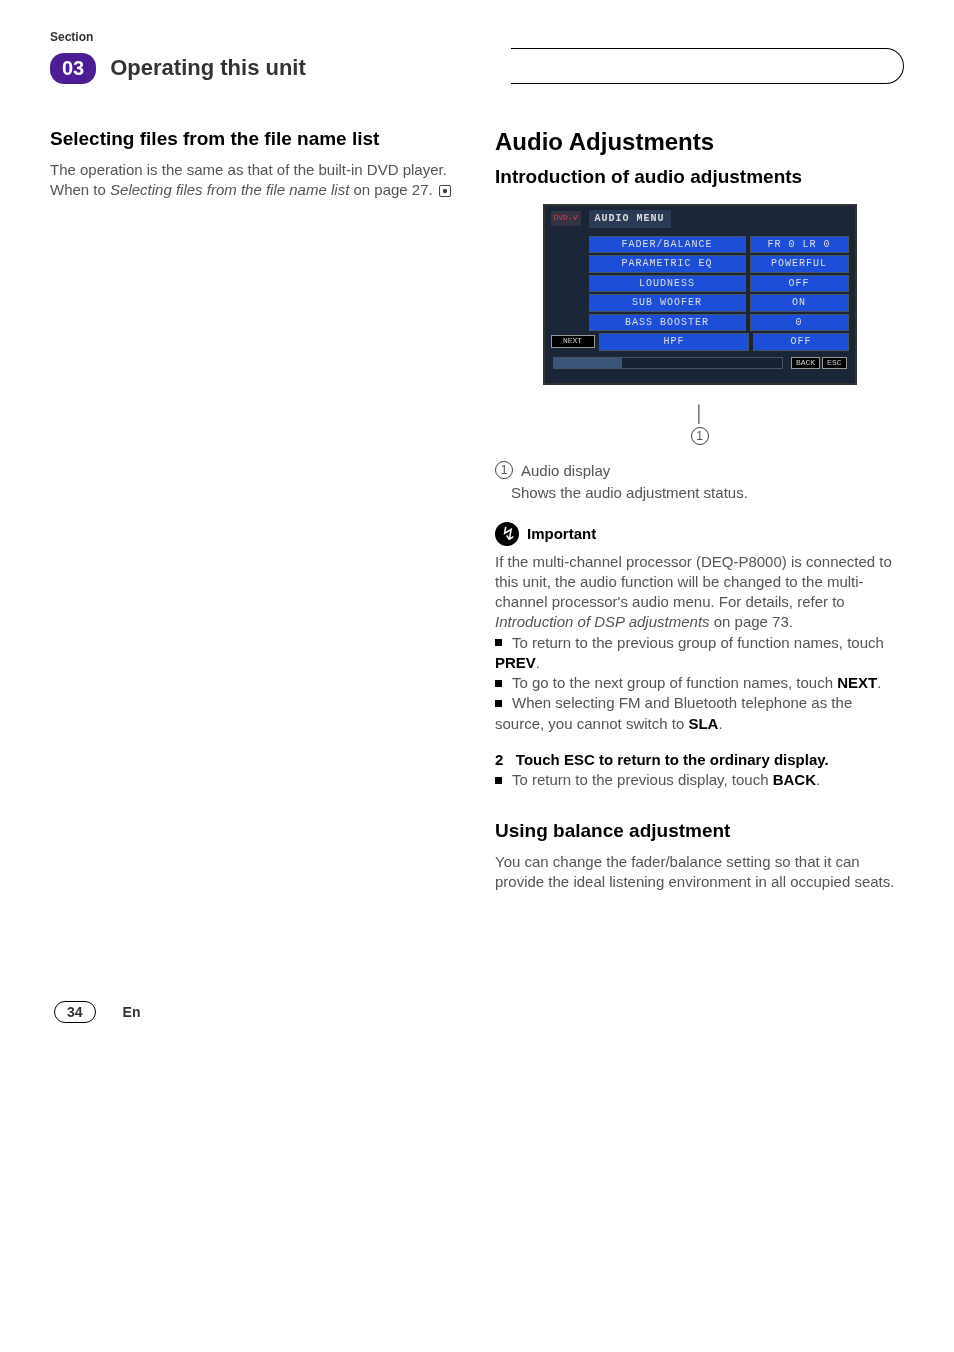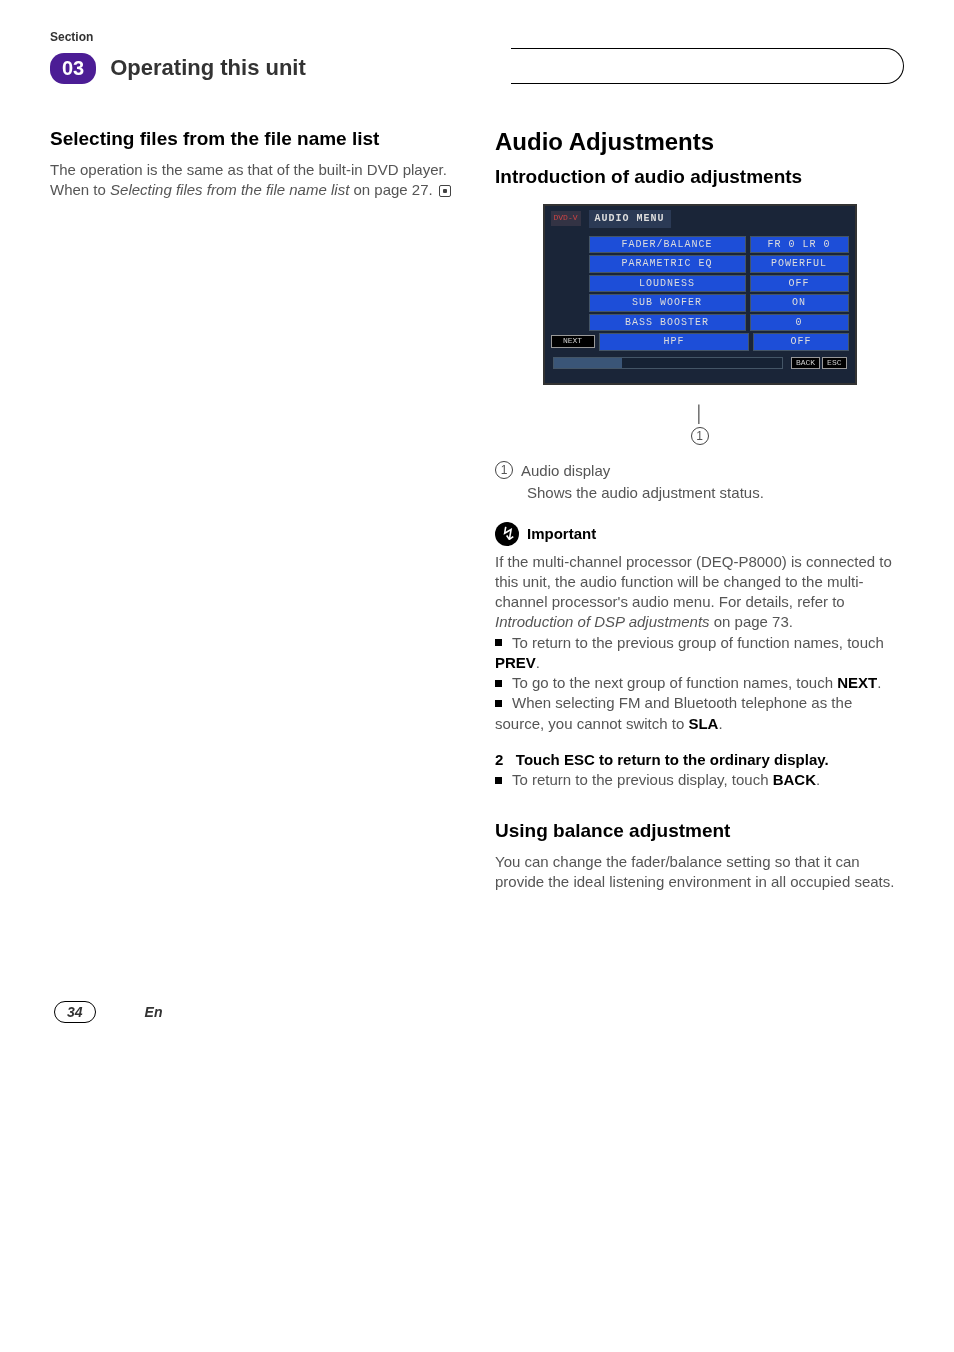--- a/index.html
+++ b/index.html
@@ -218,22 +218,21 @@
     color: #000;
     margin-top: 16px;
   }
   .bold { font-weight: bold; color: #000; }
   .page-num {
     position: absolute;
     bottom: 30px;
     left: 54px;
     display: flex;
     align-items: center;
-    gap: 26px;
-    font-style: italic;
+    gap: 4px;
   }
   .page-oval {
     border: 1px solid #000;
     border-radius: 12px;
     font-weight: bold;
     font-size: 14px;
     padding: 2px 12px;
   }
   .page-lang { font-size: 14px; font-weight: bold; margin-left: 23px; }
 </style>
@@ -311,21 +310,21 @@
 
       <div class="callout-wrap">
         <span class="callout-line">│</span><br>
         <span class="circle-num">1</span>
       </div>
 
       <div class="item-row">
         <span class="circle-num">1</span>
         <span>Audio display</span>
       </div>
-      <div style="margin-left:32px;">Shows the audio adjustment status.</div>
+      <div style="margin-left:16px;">Shows the audio adjustment status.</div>
 
       <div class="important-row">
         <span class="important-icon"></span>
         <span class="important-label">Important</span>
       </div>
       <div>
         <span>If the multi-channel processor (DEQ-P8000) is connected to this unit, the audio function will be changed to the multi-channel processor's audio menu. For details, refer to </span><span class="italic">Introduction of DSP adjustments</span><span> on page 73.</span>
       </div>
 
       <div>

